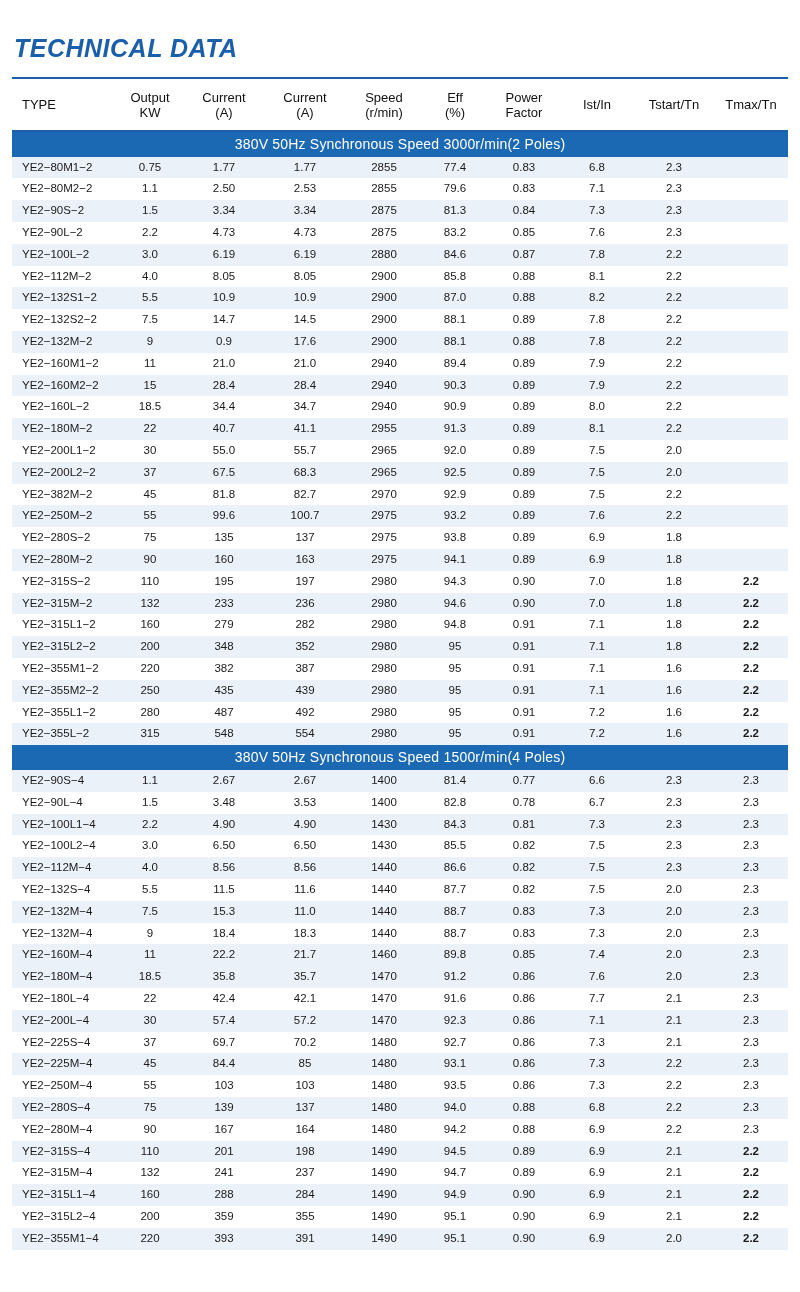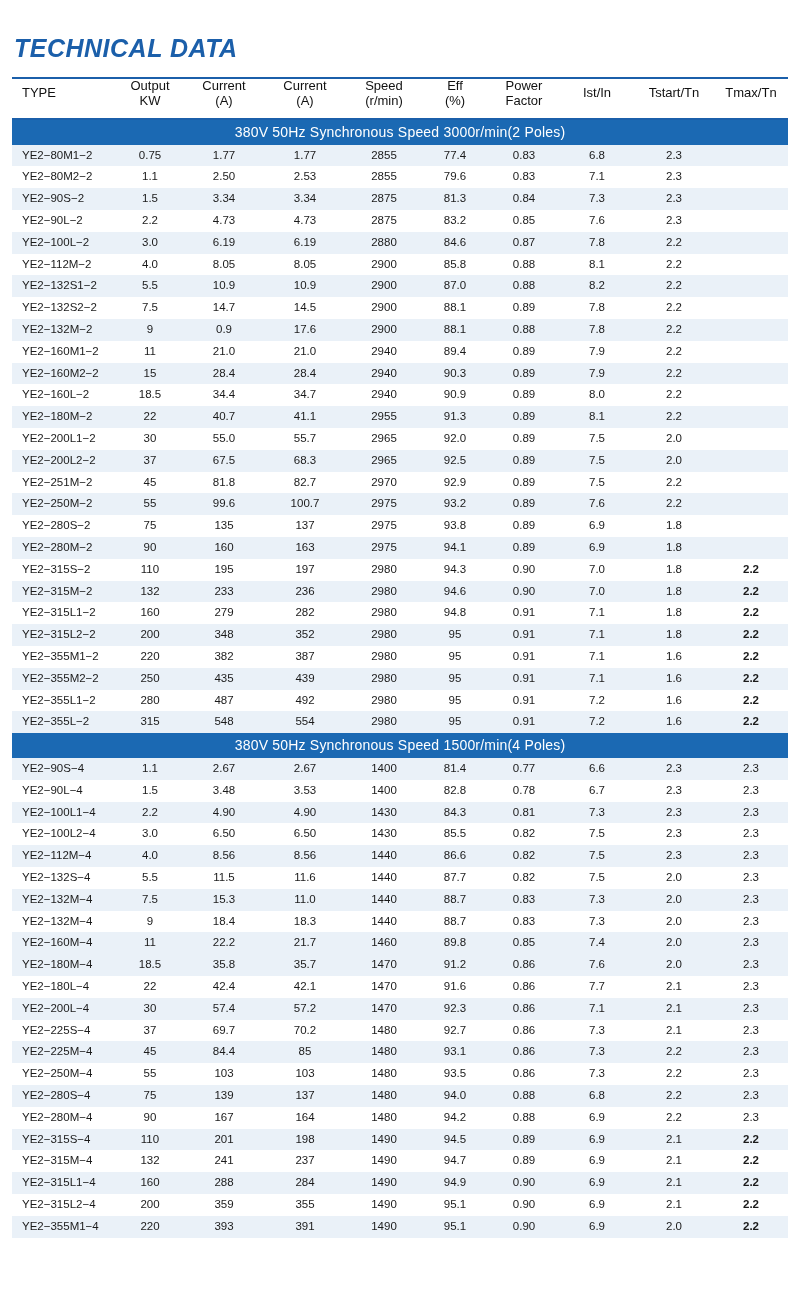--- a/index.html
+++ b/index.html
@@ -33,21 +33,21 @@
     width: 776px;
     margin: 0 auto;
     border-collapse: collapse;
     font-size: 11.5px;
     table-layout: fixed;
   }
   table.data thead th {
     font-weight: normal;
     font-size: 13px;
     color: #111;
-    padding: 0 2px 9px 2px;
+    padding: 12px 2px 9px 2px;
     text-align: center;
     vertical-align: middle;
     line-height: 1.15;
     border-top: 2.5px solid #1b5faa;
     border-bottom: 2px solid #1b5faa;
     background: #ffffff;
   }
   table.data thead th.type-col {
     text-align: left;
     padding-left: 10px;
@@ -328,21 +328,21 @@
           <td>67.5</td>
           <td>68.3</td>
           <td>2965</td>
           <td>92.5</td>
           <td>0.89</td>
           <td>7.5</td>
           <td>2.0</td>
           <td></td>
         </tr>
         <tr class="even">
-          <td class="type-col">YE2−251M−2</td>
+          <td class="type-col">YE2−382M−2</td>
           <td>45</td>
           <td>81.8</td>
           <td>82.7</td>
           <td>2970</td>
           <td>92.9</td>
           <td>0.89</td>
           <td>7.5</td>
           <td>2.2</td>
           <td></td>
         </tr>

